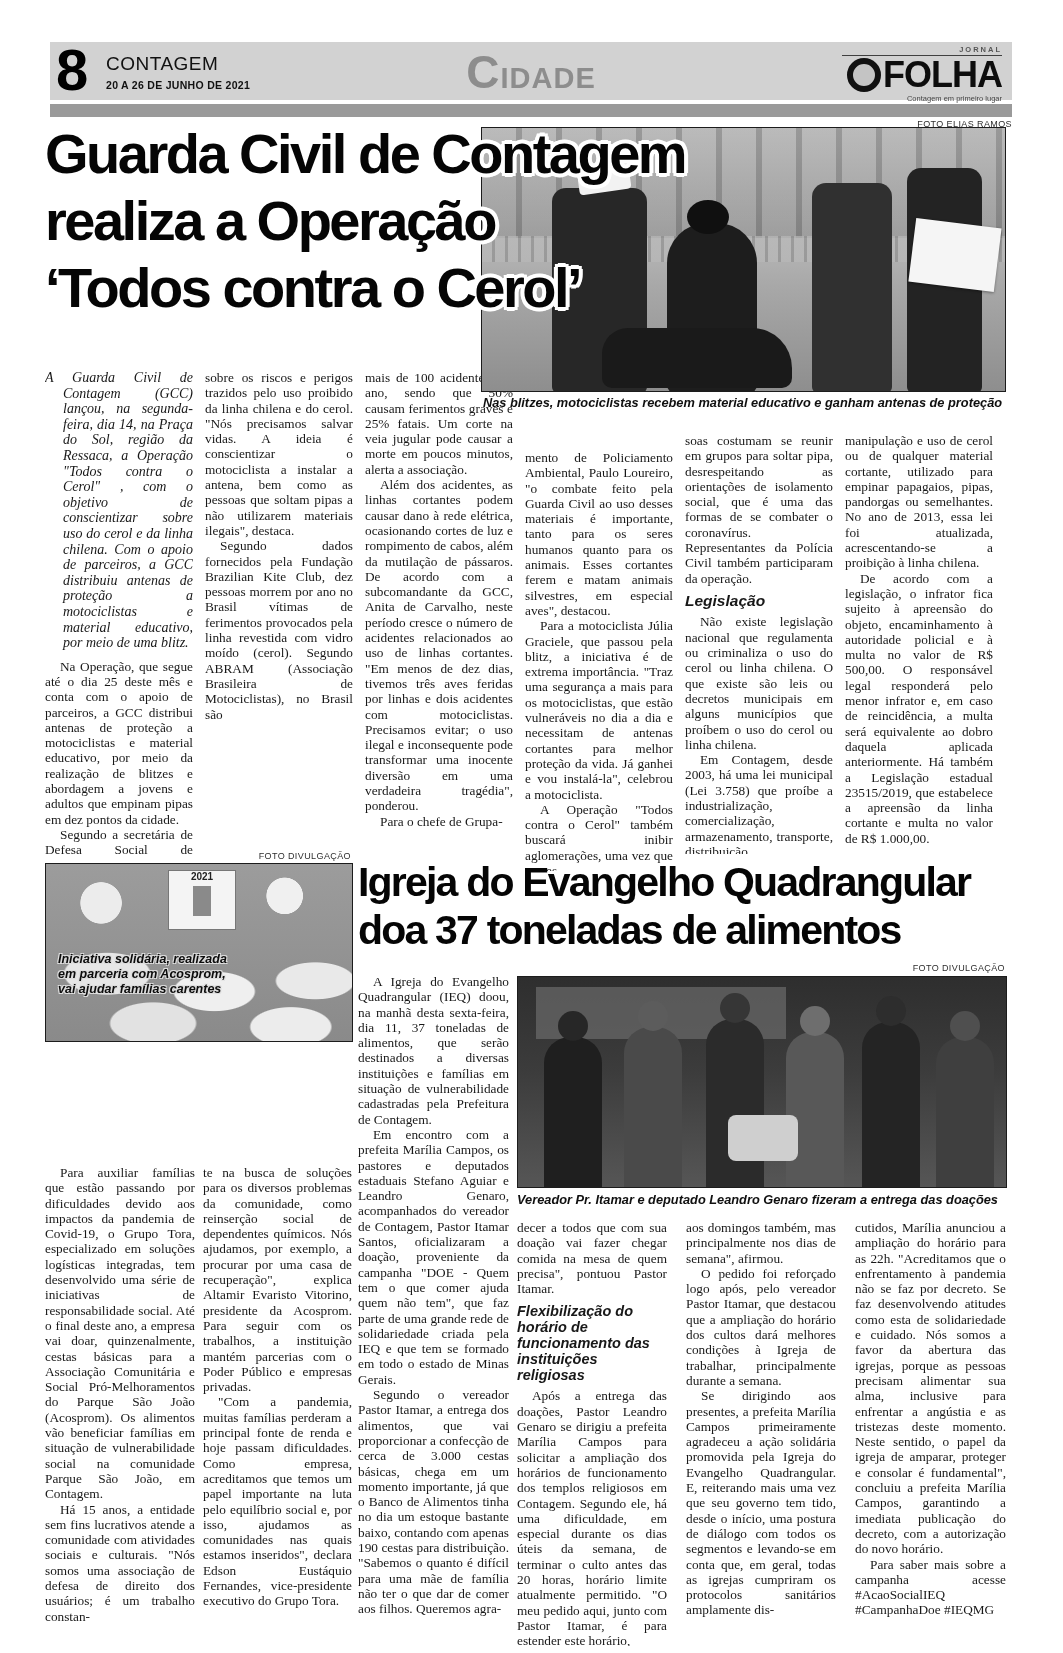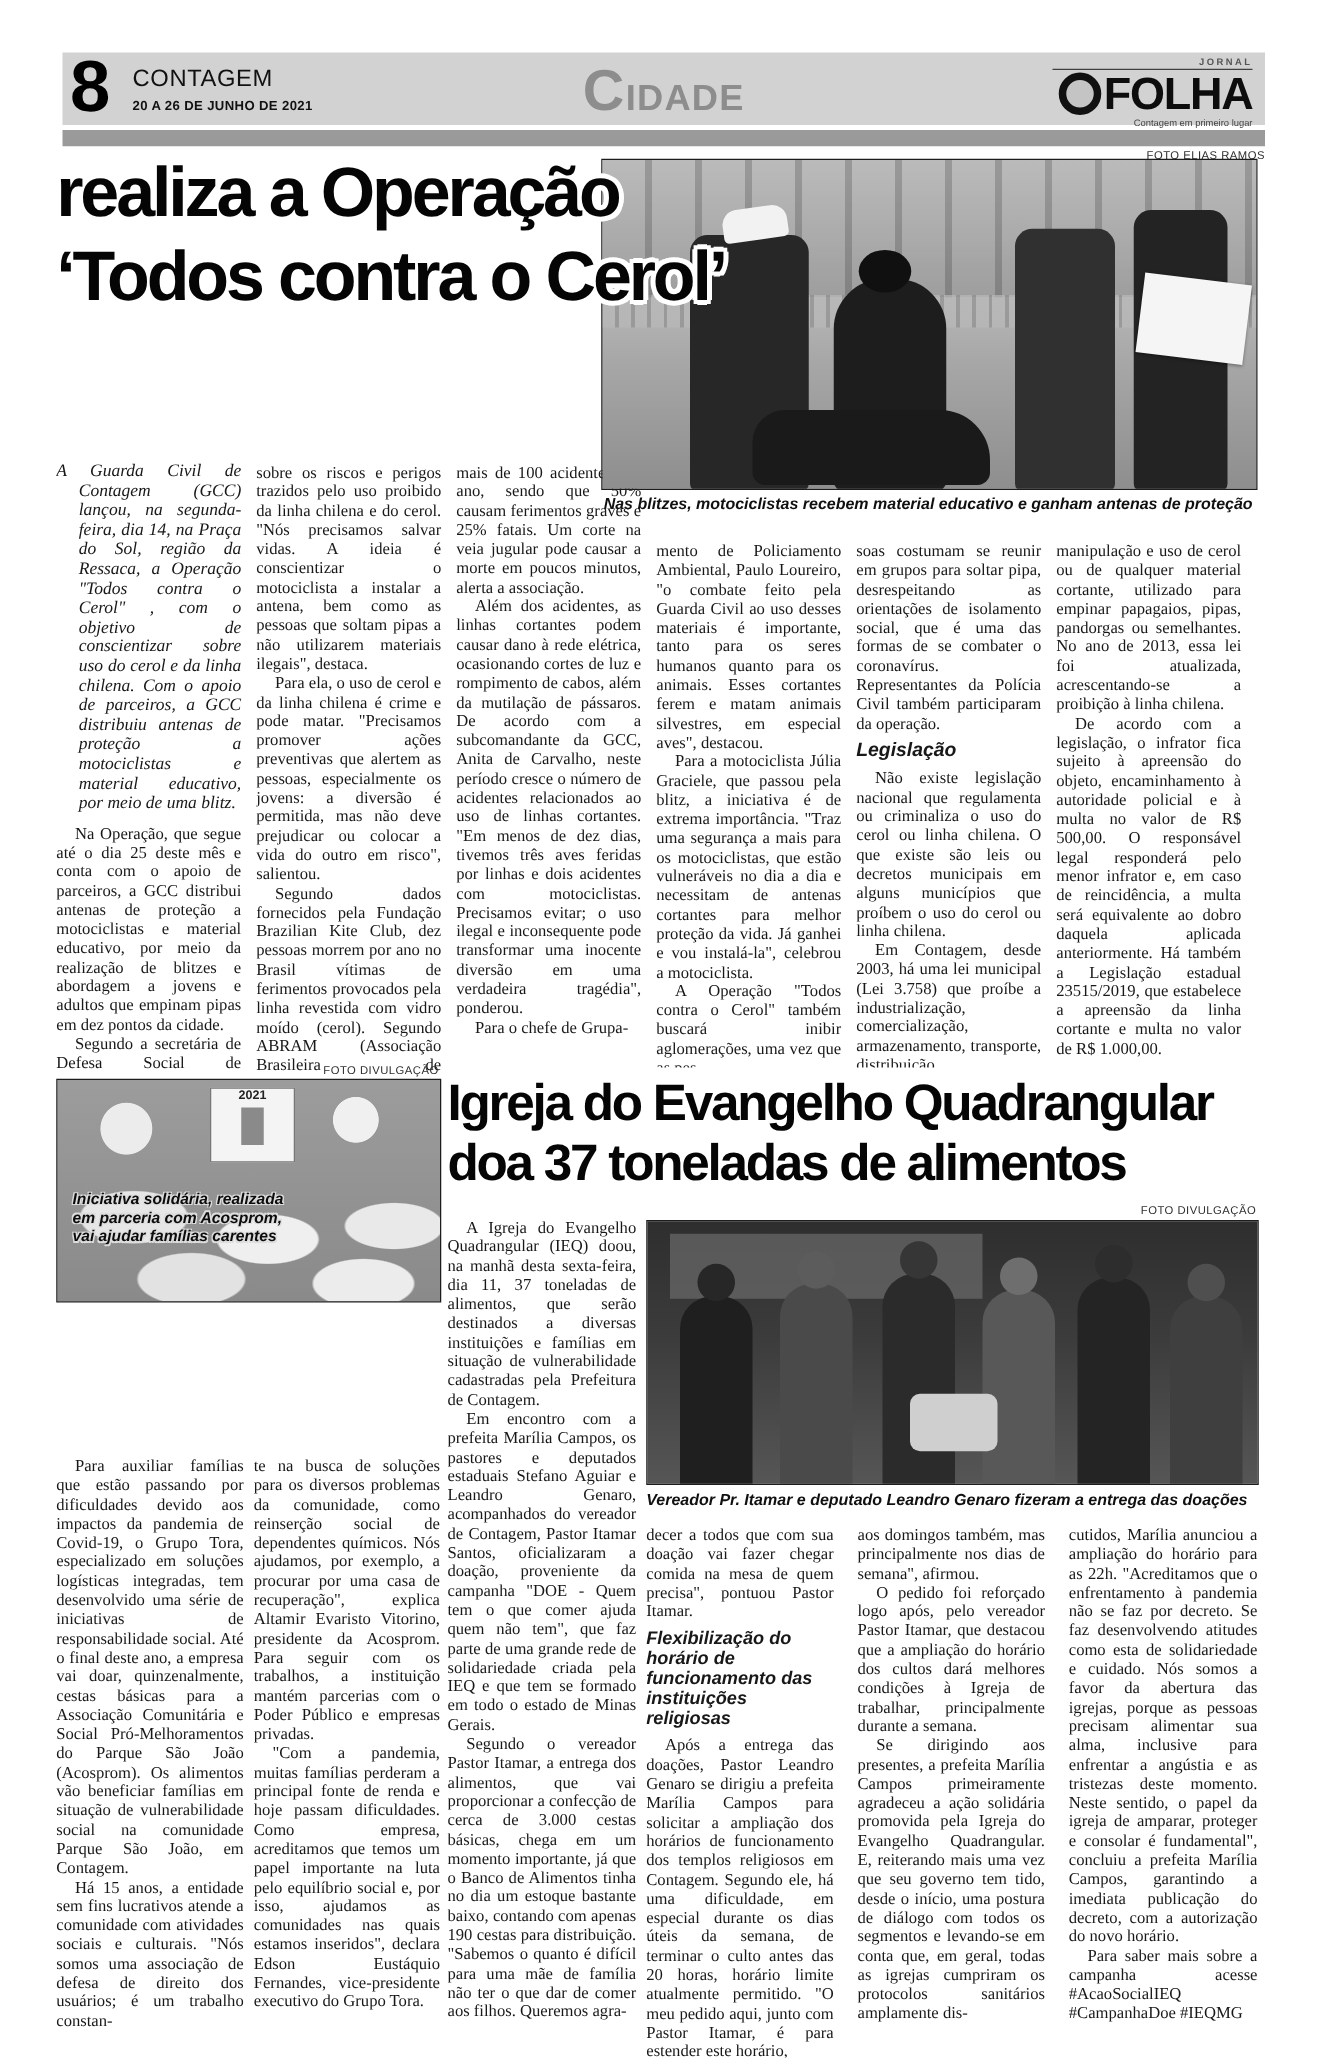--- a/index.html
+++ b/index.html
@@ -135,48 +135,48 @@
     <div class="cap-white"></div>
     <div class="fig fig-b"></div>
     <div class="helmet"></div>
     <div class="fig fig-c"></div>
     <div class="fig fig-d"></div>
     <div class="paper"></div>
     <div class="moto"></div>
   </div>
 
   <div class="hl1">
+    <div class="hl-line">Guarda Civil de Contagem</div>
     <div class="hl-line">realiza a Operação</div>
     <div class="hl-line">‘Todos contra o Cerol’</div>
   </div>
 
   <div class="caption" style="left:481px;top:395px;width:523px;text-align:center;">Nas blitzes, motociclistas recebem material educativo e ganham antenas de proteção</div>
 
   <div class="col" style="left:45px;top:370px;width:148px;height:490px;">
     <p class="lede">A Guarda Civil de Contagem (GCC) lançou, na segunda-feira, dia 14, na Praça do Sol, região da Ressaca, a Operação "Todos contra o Cerol" , com o objetivo de conscientizar sobre uso do cerol e da linha chilena. Com o apoio de parceiros, a GCC distribuiu antenas de proteção a motociclistas e material educativo, por meio de uma blitz.</p>
     <div class="pg">
         <p>Na Operação, que segue até o dia 25 deste mês e conta com o apoio de parceiros, a GCC distribui antenas de proteção a motociclistas e material educativo, por meio da realização de blitzes e abordagem a jovens e adultos que empinam pipas em dez pontos da cidade.</p>
         <p>Segundo a secretária de Defesa Social de Contagem, Paola Soares, o objetivo é conscientizar</p>
       </div>
   </div>
   <div class="col" style="left:205px;top:370px;width:148px;height:490px;">
     <div class="pg cont">
         <p>sobre os riscos e perigos trazidos pelo uso proibido da linha chilena e do cerol. "Nós precisamos salvar vidas. A ideia é conscientizar o motociclista a instalar a antena, bem como as pessoas que soltam pipas a não utilizarem materiais ilegais", destaca.</p>
-        <p>Para ela, o uso de cerol e da linha chilena é crime e pode matar. "Precisamos promover ações preventivas que alertem as pessoas, especialmente os jovens: a diversão é permitida, mas não deve prejudicar ou colocar a vida do outro em risco", salientou.</p>
         <p>Segundo dados fornecidos pela Fundação Brazilian Kite Club, dez pessoas morrem por ano no Brasil vítimas de ferimentos provocados pela linha revestida com vidro moído (cerol). Segundo ABRAM (Associação Brasileira de Motociclistas), no Brasil são</p>
       </div>
   </div>
   <div class="col" style="left:365px;top:370px;width:148px;height:490px;">
     <div class="pg cont">
         <p>mais de 100 acidentes por ano, sendo que 50% causam ferimentos graves e 25% fatais. Um corte na veia jugular pode causar a morte em poucos minutos, alerta a associação.</p>
         <p>Além dos acidentes, as linhas cortantes podem causar dano à rede elétrica, ocasionando cortes de luz e rompimento de cabos, além da mutilação de pássaros. De acordo com a subcomandante da GCC, Anita de Carvalho, neste período cresce o número de acidentes relacionados ao uso de linhas cortantes. "Em menos de dez dias, tivemos três aves feridas por linhas e dois acidentes com motociclistas. Precisamos evitar; o uso ilegal e inconsequente pode transformar uma inocente diversão em uma verdadeira tragédia", ponderou.</p>
         <p>Para o chefe de Grupa-</p>
       </div>
   </div>
-  <div class="col" style="left:525px;top:433px;width:148px;height:421px;">
+  <div class="col" style="left:525px;top:450px;width:148px;height:421px;">
     <div class="pg cont">
         <p>mento de Policiamento Ambiental, Paulo Loureiro, "o combate feito pela Guarda Civil ao uso desses materiais é importante, tanto para os seres humanos quanto para os animais. Esses cortantes ferem e matam animais silvestres, em especial aves", destacou.</p>
         <p>Para a motociclista Júlia Graciele, que passou pela blitz, a iniciativa é de extrema importância. "Traz uma segurança a mais para os motociclistas, que estão vulneráveis no dia a dia e necessitam de antenas cortantes para melhor proteção da vida. Já ganhei e vou instalá-la", celebrou a motociclista.</p>
         <p>A Operação "Todos contra o Cerol" também buscará inibir aglomerações, uma vez que as pes-</p>
       </div>
   </div>
   <div class="col" style="left:685px;top:433px;width:148px;height:421px;">
     <div class="pg cont">
         <p>soas costumam se reunir em grupos para soltar pipa, desrespeitando as orientações de isolamento social, que é uma das formas de se combater o coronavírus. Representantes da Polícia Civil também participaram da operação.</p>
       </div>

